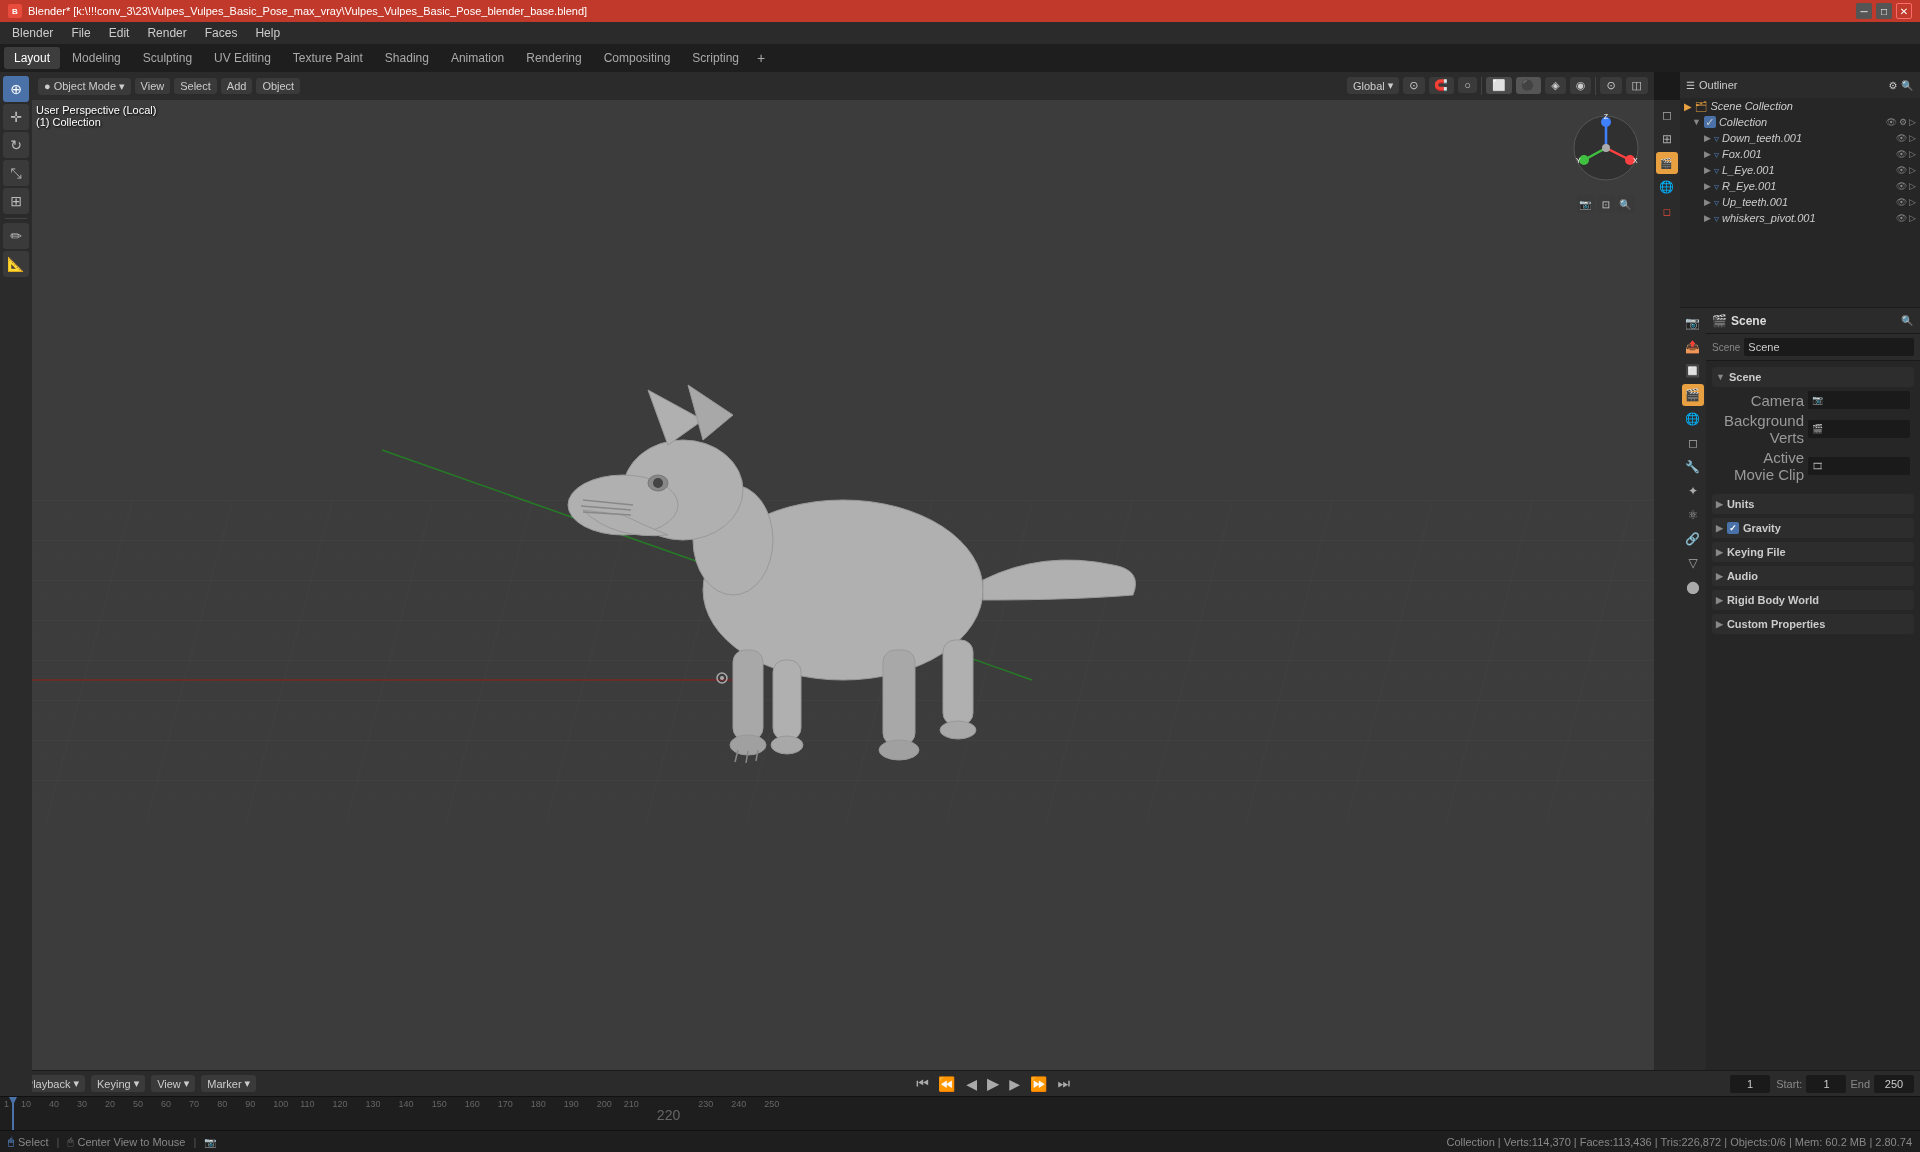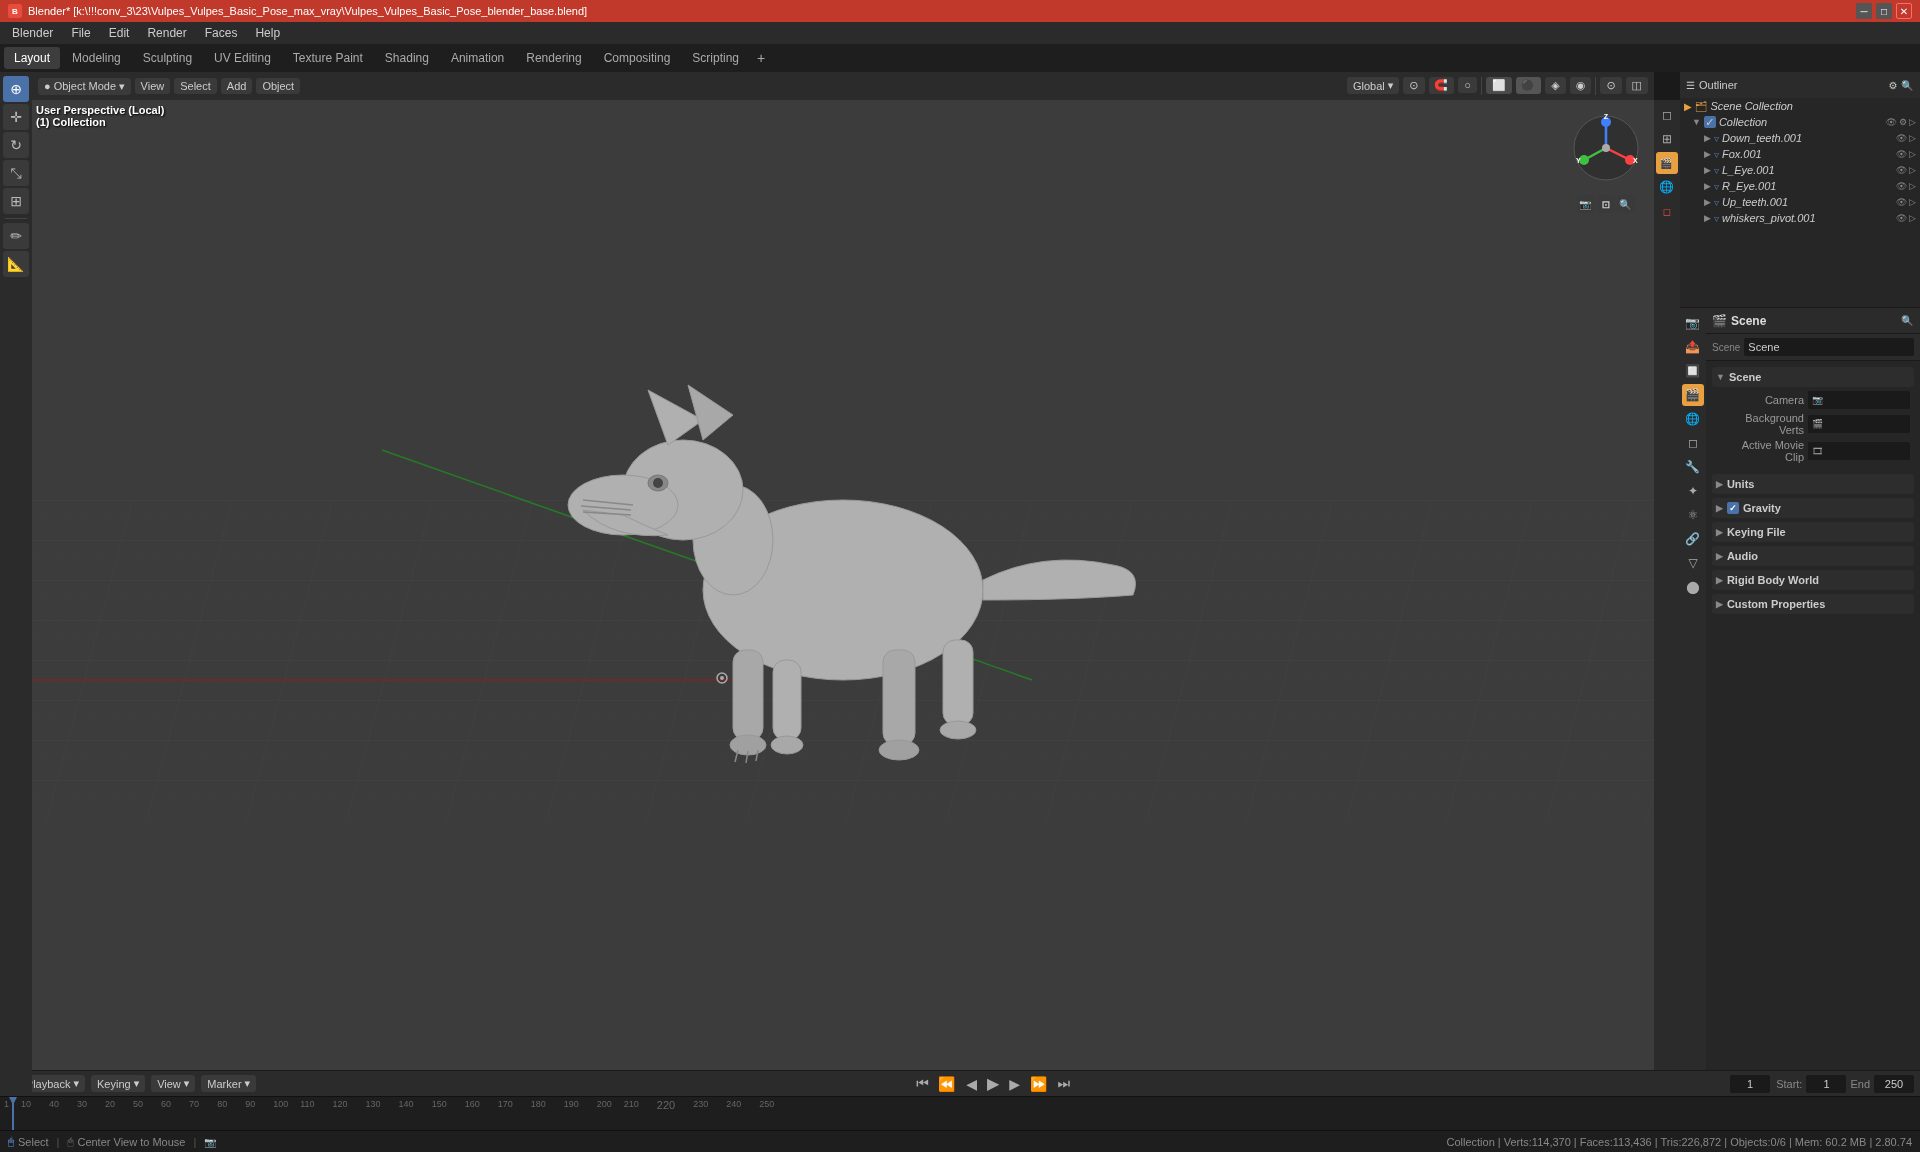--- a/index.html
+++ b/index.html
@@ -165,21 +165,20 @@
 
     
     #viewport {
       position: absolute;
       top: 100px;
       left: 32px;
       right: 760px;
       bottom: 60px;
       background: #3c3c3c;
       overflow: hidden;
-      font-weight: bold;
     }
 
     
     #grid {
       position: absolute;
       bottom: 0;
       left: 0;
       right: 0;
       height: 60%;
     }
@@ -304,21 +303,21 @@
       padding: 4px 4px 4px 12px;
     }
     .props-row {
       display: flex;
       align-items: center;
       margin-bottom: 3px;
       gap: 4px;
     }
     .props-label {
       width: 80px;
-      font-size: 11px;
+      font-size: 15px;
       color: #999;
       text-align: right;
     }
     .props-field {
       flex: 1;
       height: 18px;
       background: #1a1a1a;
       border-radius: 2px;
       border: none;
       color: #ccc;
@@ -942,21 +941,21 @@
         <span style="font-size:9px;color:#666;margin-right:18px;">120</span>
         <span style="font-size:9px;color:#666;margin-right:18px;">130</span>
         <span style="font-size:9px;color:#666;margin-right:18px;">140</span>
         <span style="font-size:9px;color:#666;margin-right:18px;">150</span>
         <span style="font-size:9px;color:#666;margin-right:18px;">160</span>
         <span style="font-size:9px;color:#666;margin-right:18px;">170</span>
         <span style="font-size:9px;color:#666;margin-right:18px;">180</span>
         <span style="font-size:9px;color:#666;margin-right:18px;">190</span>
         <span style="font-size:9px;color:#666;margin-right:12px;">200</span>
         <span style="font-size:9px;color:#666;margin-right:18px;">210</span>
-        <span style="font-size:11px;color:#666;margin-right:18px;">220</span>
+        <span style="font-size:14px;color:#666;margin-right:18px;margin-top:8px;">220</span>
         <span style="font-size:9px;color:#666;margin-right:18px;">230</span>
         <span style="font-size:9px;color:#666;margin-right:18px;">240</span>
         <span style="font-size:9px;color:#666;">250</span>
       </div>
 
       <div style="position:absolute;top:0;left:12px;width:2px;height:100%;background:#4a72a8;z-index:5;">
         <div style="width:8px;height:8px;background:#4a72a8;transform:translateX(-3px);clip-path:polygon(50% 100%, 0 0, 100% 0);"></div>
       </div>
     </div>
   </div>

